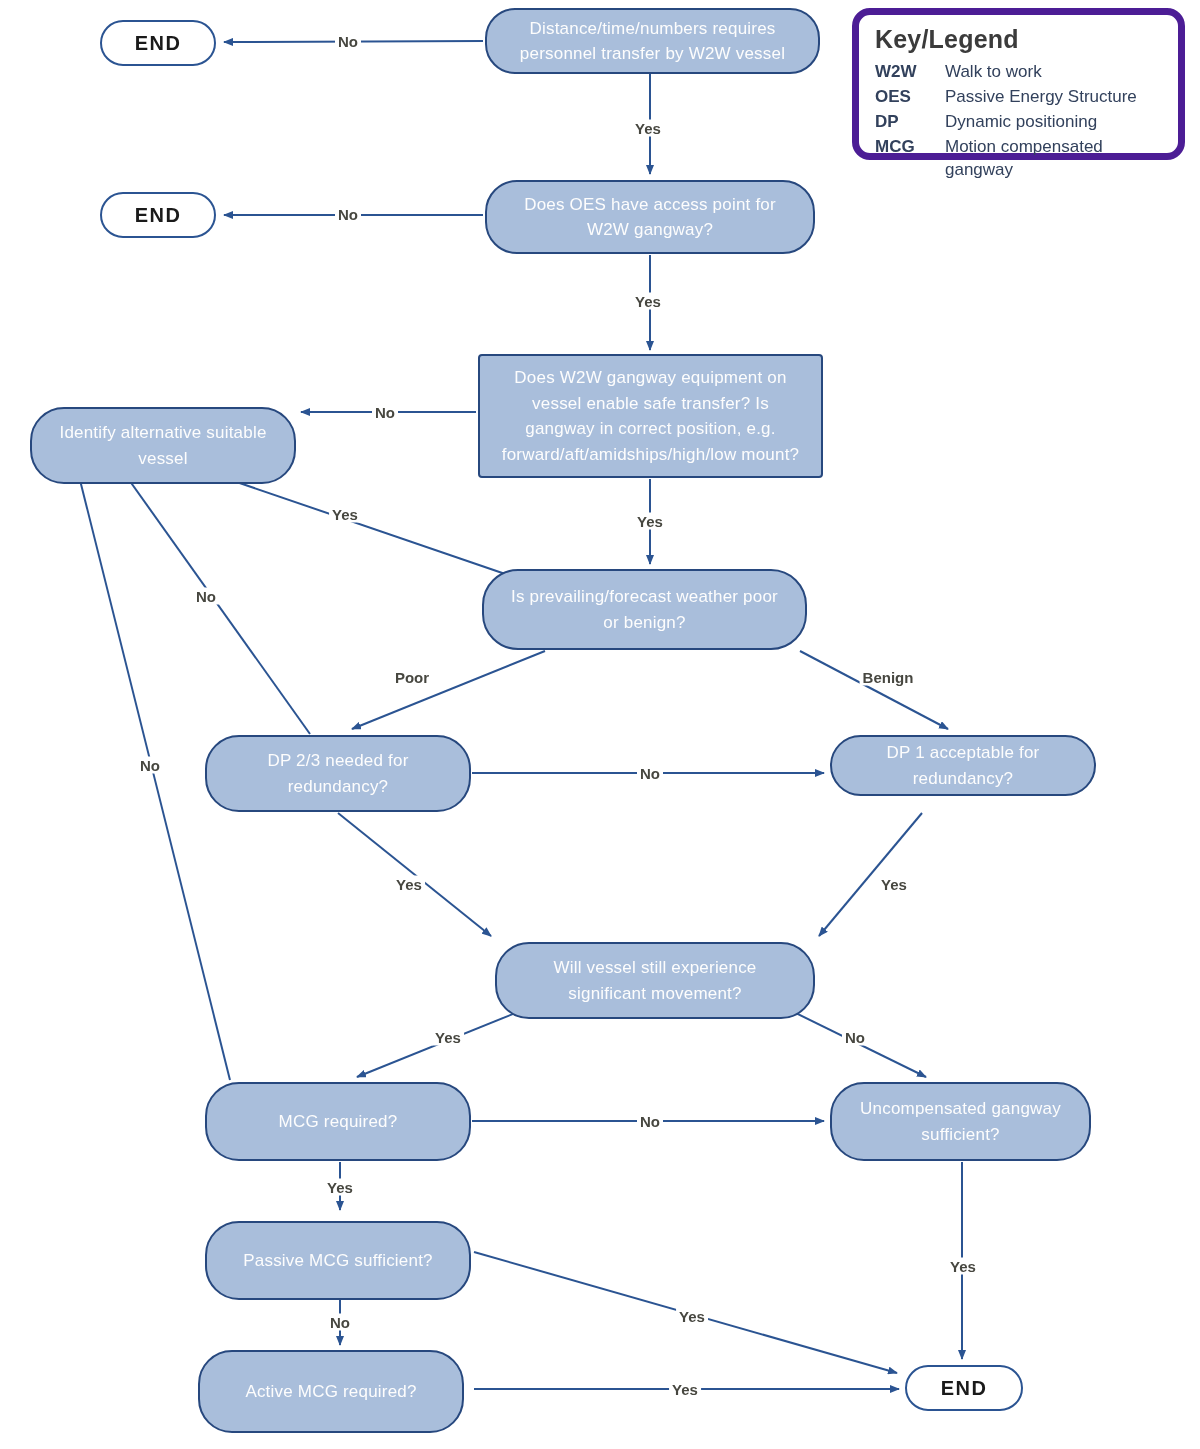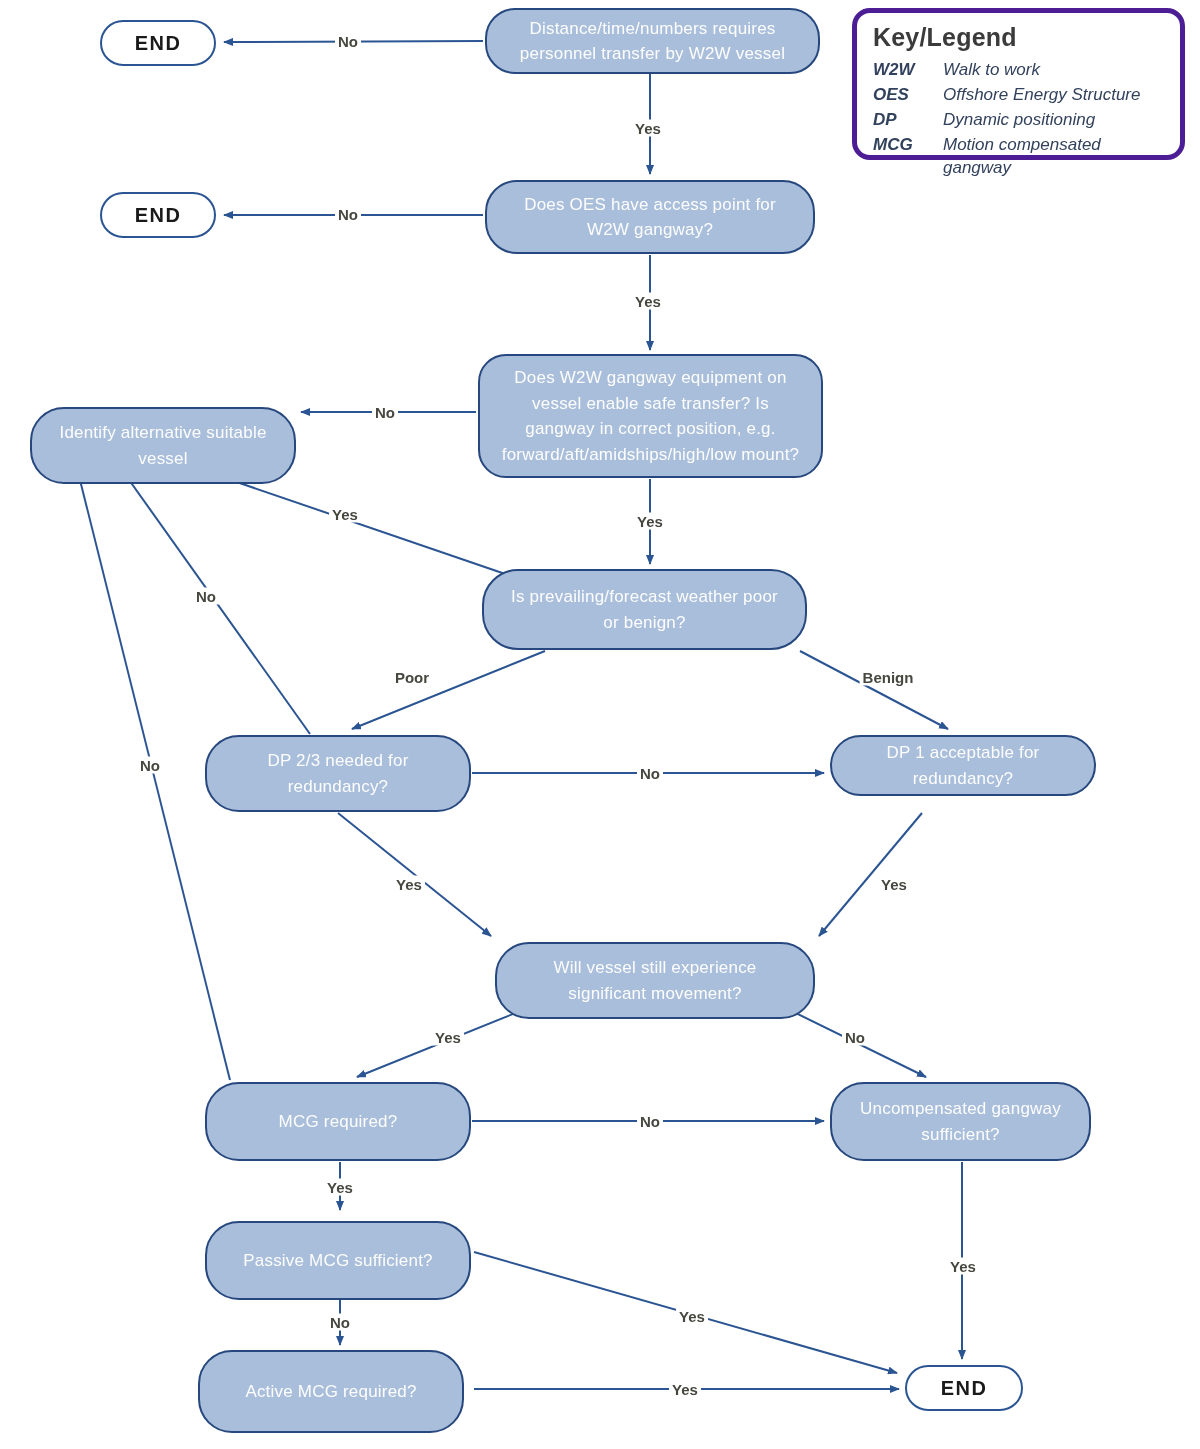--- a/index.html
+++ b/index.html
@@ -39,33 +39,33 @@
     background:#ffffff;
     color:#474740;
     font-size:15px;font-weight:600;
     padding:0 3px;
     white-space:nowrap;
   }
   .legend{
     position:absolute;
     left:852px;top:8px;width:333px;height:152px;
     background:#ffffff;
-    border:5px solid #4c1d95;
+    border:7px solid #4c1d95;
     border-radius:18px;
     box-sizing:border-box;
     padding:10px 16px 8px 16px;
   }
   .legend-title{
     font-size:25px;font-weight:700;color:#3b3b3b;
     margin:0 0 7px 0;letter-spacing:.2px;
   }
   .legend-grid{
     display:grid;grid-template-columns:64px 1fr;
     row-gap:2px;column-gap:6px;
-    font-size:17px;color:#32415c;line-height:1.35;font-style:italic;
+    font-size:17px;color:#32415c;line-height:1.35;
   }
   .legend-abbr{font-weight:700;}
   .legend-def{font-weight:400;}
 </style>
 </head>
 <body>
 
 <div id="canvas">
 
   <svg id="wires" viewBox="0 0 1200 1449">
@@ -132,21 +132,21 @@
   </div>
 
   <div class="node" style="left:485px;top:180px;width:330px;height:74px;border-radius:32px;">
     <span>Does OES have access point for W2W gangway?</span>
   </div>
 
   <div class="endnode" style="left:100px;top:192px;width:116px;height:46px;">
     <span>END</span>
   </div>
 
-  <div class="node" style="left:478px;top:354px;width:345px;height:124px;border-radius:28px;">
+  <div class="node" style="left:478px;top:354px;width:345px;height:124px;border-radius:4px;">
     <span>Does W2W gangway equipment on vessel enable safe transfer? Is gangway in correct position, e.g. forward/aft/amidships/high/low mount?</span>
   </div>
 
   <div class="node" style="left:30px;top:375px;width:266px;height:77px;border-radius:34px;margin-top:32px;">
     <span>Identify alternative suitable vessel</span>
   </div>
 
   <div class="node" style="left:482px;top:569px;width:325px;height:81px;border-radius:36px;">
     <span>Is prevailing/forecast weather poor or benign?</span>
   </div>
@@ -182,21 +182,21 @@
   <div class="endnode" style="left:905px;top:1365px;width:118px;height:46px;">
     <span>END</span>
   </div>
 
   <div class="legend">
     <div class="legend-title">Key/Legend</div>
     <div class="legend-grid">
       <span class="legend-abbr">W2W</span>
       <span class="legend-def">Walk to work</span>
       <span class="legend-abbr">OES</span>
-      <span class="legend-def">Offshore Energy Structure</span>
+      <span class="legend-def">Passive Energy Structure</span>
       <span class="legend-abbr">DP</span>
       <span class="legend-def">Dynamic positioning</span>
       <span class="legend-abbr">MCG</span>
       <span class="legend-def">Motion compensated gangway</span>
     </div>
   </div>
 
 </div>
 
 </body></html>

